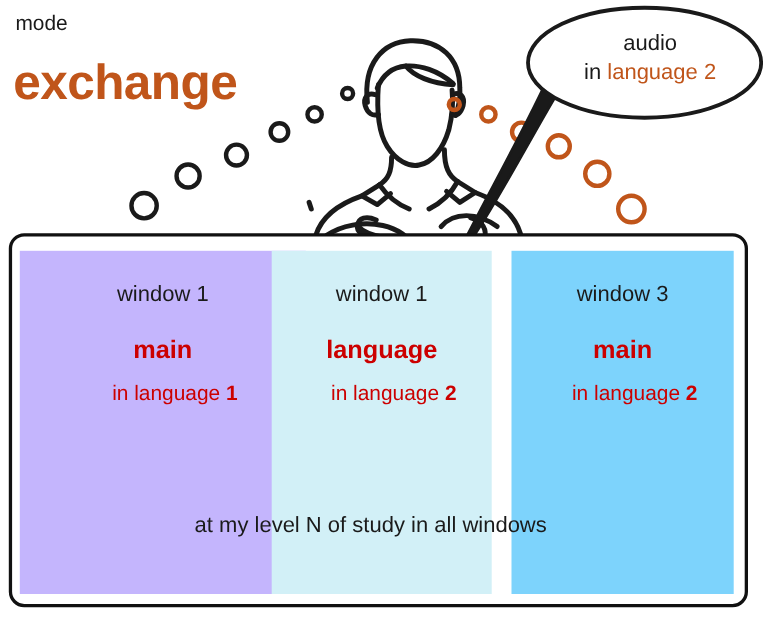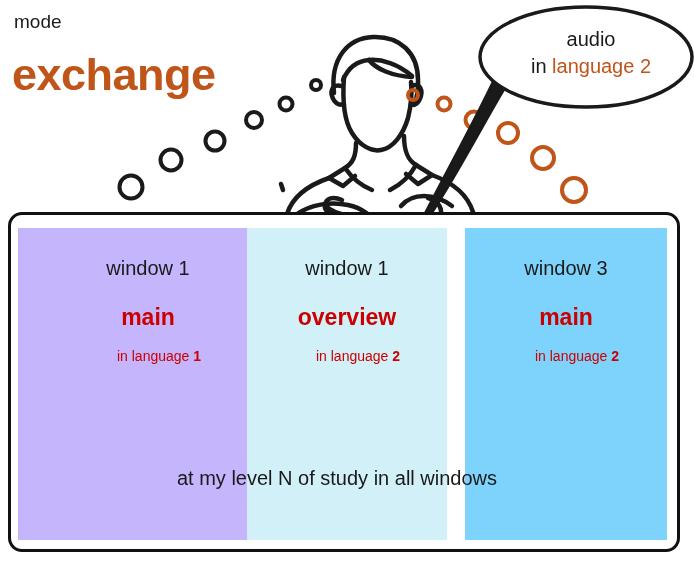--- a/index.html
+++ b/index.html
@@ -116,21 +116,21 @@
   }
   .win-kind {
     margin-top: 28px;
     font-size: 23px;
     font-weight: bold;
     color: #cc0000;
     line-height: 1;
   }
   .win-lang {
     margin-top: 20px;
-    font-size: 14px;
+    font-size: 19px;
     color: #cc0000;
     line-height: 1;
     margin-left: 22px;
   }
   .win-lang b { font-weight: bold; }
 
   
   .footer-note {
     position: absolute;
     left: 8px;
@@ -222,21 +222,21 @@
       <div class="win-inner">
         <div class="win-title">window 1</div>
         <div class="win-kind">main</div>
         <div class="win-lang"><span>in language </span><b>1</b></div>
       </div>
     </div>
 
     <div class="win win-2">
       <div class="win-inner">
         <div class="win-title">window 1</div>
-        <div class="win-kind">overview</div>
+        <div class="win-kind">language</div>
         <div class="win-lang"><span>in language </span><b>2</b></div>
       </div>
     </div>
 
     <div class="win win-3">
       <div class="win-inner">
         <div class="win-title">window 3</div>
         <div class="win-kind">main</div>
         <div class="win-lang"><span>in language </span><b>2</b></div>
       </div>

